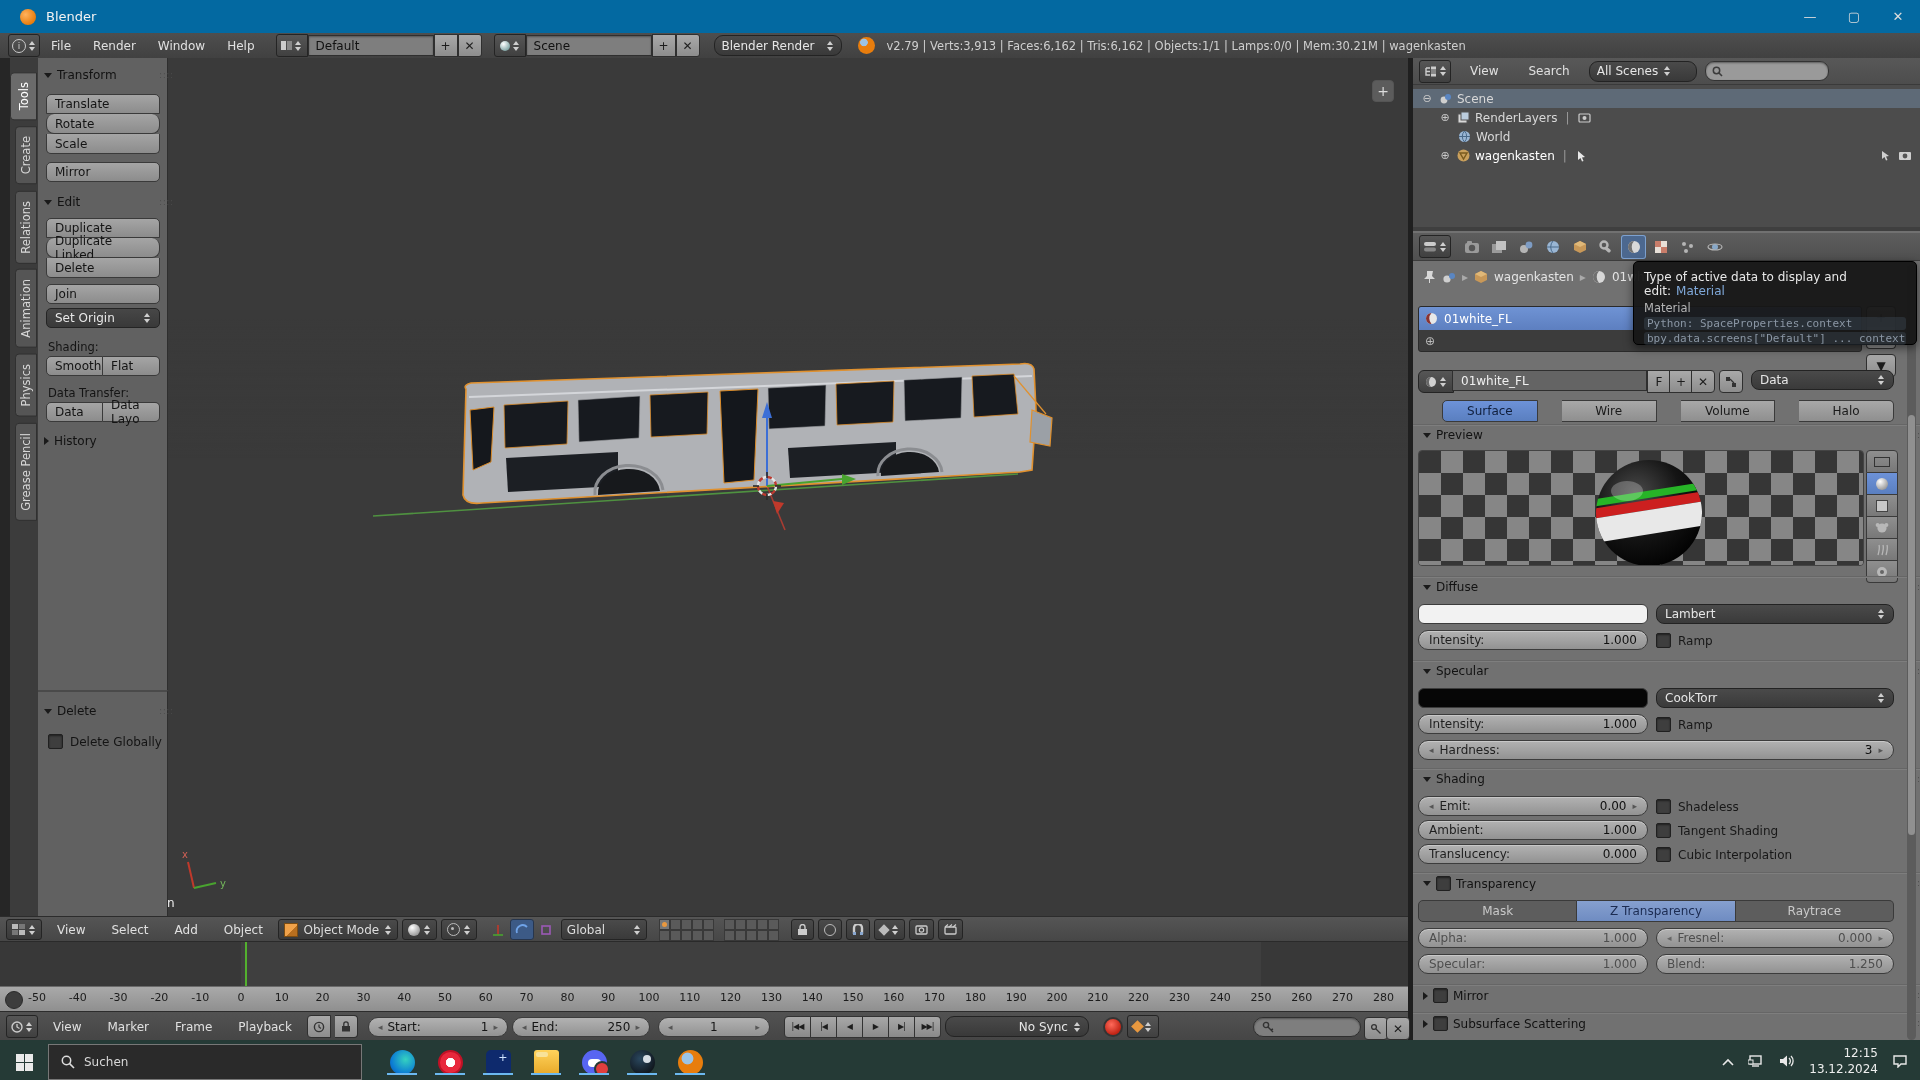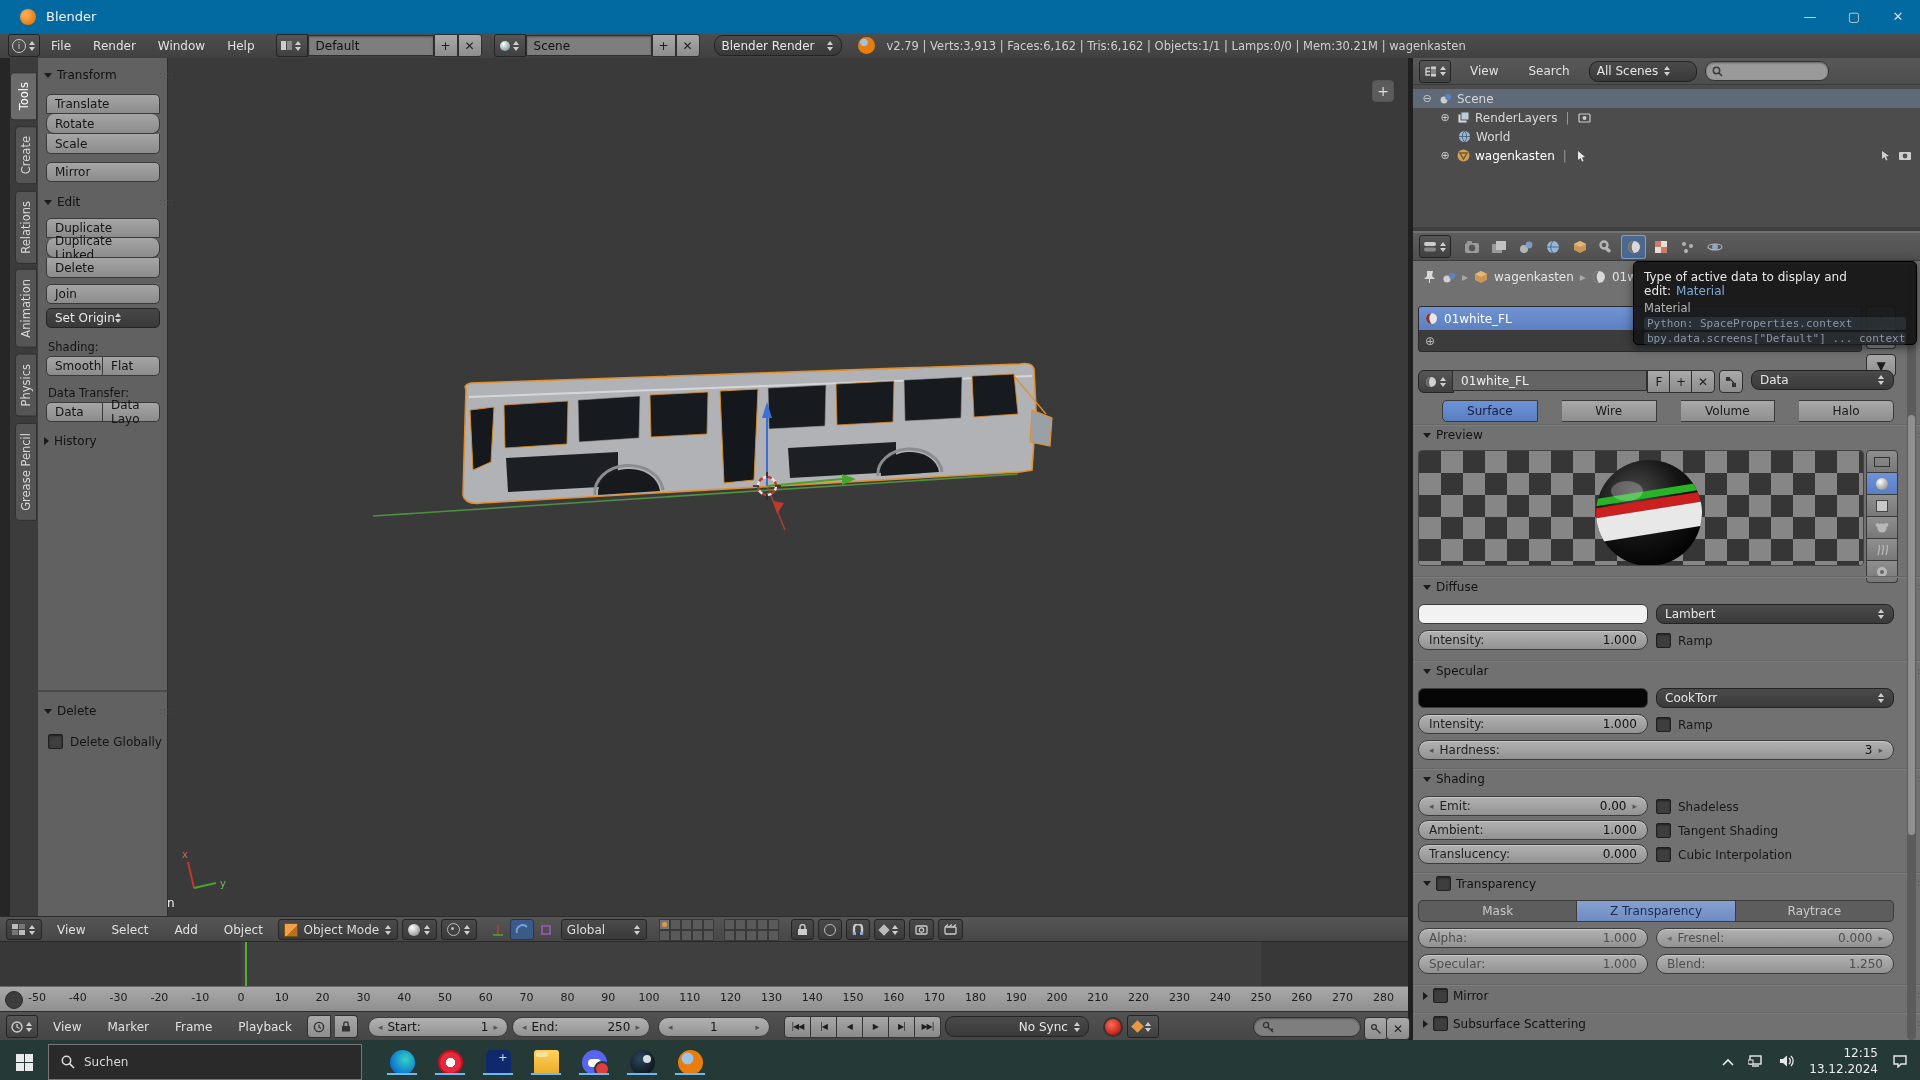--- a/index.html
+++ b/index.html
@@ -330,21 +330,21 @@
       <div class="tbtn r-all" style="top:104px">Mirror</div>
       <div class="phdr" style="position:absolute;left:0;top:137px;width:130px">
         <span class="tri-d"></span>
           <span>Edit</span>
           <span class="dots">::::</span>
         </div>
       <div class="tbtn r-top" style="top:160px">Duplicate</div>
       <div class="tbtn r-mid" style="top:180px">Duplicate Linked</div>
       <div class="tbtn r-bot" style="top:200px">Delete</div>
       <div class="tbtn r-all" style="top:226px">Join</div>
-      <div class="tbtn r-all darktb" style="top:250px;">
+      <div class="tbtn r-all darktb" style="top:250px;justify-content:space-between">
         <span>Set Origin</span>
           <span class="ud"></span>
         </div>
       <div class="slabel" style="top:282px">Shading:</div>
       <div class="tbtn half" style="top:298px;border-radius:5px 0 0 5px">Smooth</div>
       <div class="tbtn half" style="top:298px;left:65px;border-radius:0 5px 5px 0;border-left:none">Flat</div>
       <div class="slabel" style="top:328px">Data Transfer:</div>
       <div class="tbtn half" style="top:344px;border-radius:5px 0 0 5px">Data</div>
       <div class="tbtn half" style="top:344px;left:65px;border-radius:0 5px 5px 0;border-left:none">Data Layo</div>
       <div class="phdr" style="position:absolute;left:0;top:376px;width:130px">

